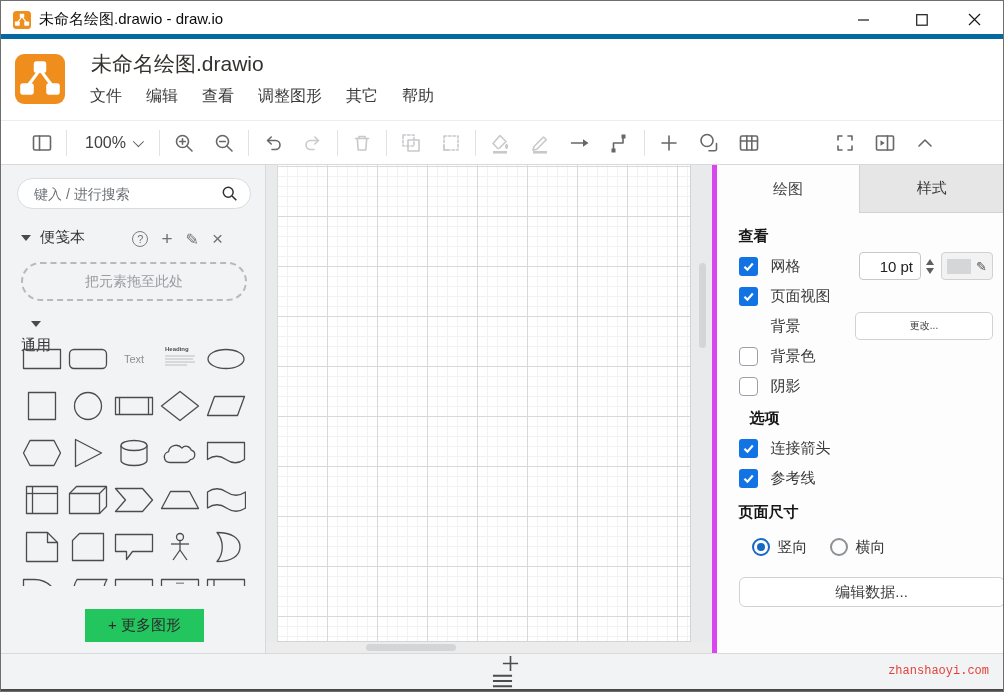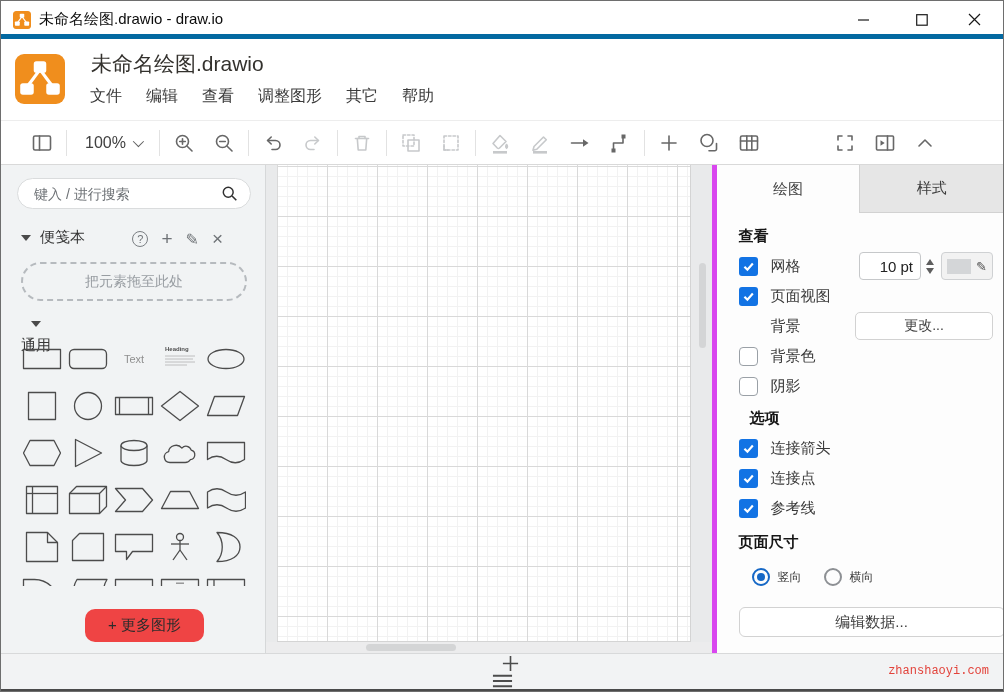--- a/index.html
+++ b/index.html
@@ -39,21 +39,21 @@
   .search-box input { border:none; outline:none; flex:1; font-size:14px; color:#333; background:transparent; font-family:inherit; }
   .search-box input::placeholder { color:#6d7175; }
   .sect-row { position:absolute; left:20px; display:flex; align-items:center; gap:9px; }
   .tri-down { width:0; height:0; border-left:5px solid transparent; border-right:5px solid transparent; border-top:6px solid #4a4a4a; }
   .sect-label { font-size:15px; color:#353535; }
   .scratch-icons { position:absolute; right:24px; top:0; display:flex; align-items:center; gap:13px; color:#6f7377; font-size:16px; }
   .q-circle { width:16px; height:16px; border:1.2px solid #7b7f83; border-radius:50%; font-size:11px; display:flex; align-items:center; justify-content:center; color:#6f7377; }
   .dropzone { position:absolute; left:20px; top:97px; width:226px; height:39px; border:2px dashed #b6babe; border-radius:20px; display:flex; align-items:center; justify-content:center; font-size:14px; color:#989da2; }
   .shape-grid { position:absolute; left:18px; top:170px; width:232px; height:251px; display:flex; flex-wrap:wrap; overflow:hidden; }
   .shape-cell { width:46px; height:47px; display:flex; align-items:center; justify-content:center; color:#4c4c4c; }
-  .more-shapes { position:absolute; left:84px; top:444px; width:119px; height:33px; background:#ef4444; border-radius:10px; display:flex; align-items:center; justify-content:center; font-size:15px; color:#2c2c2c; gap:2px; }
+  .more-shapes { position:absolute; left:84px; top:444px; width:119px; height:33px; background:#22c55e; border-radius:0; display:flex; align-items:center; justify-content:center; font-size:15px; color:#2c2c2c; gap:2px; }
 
   
   .canvas { width:446px; height:488px; background:#e9eaeb; position:relative; overflow:hidden; }
   .page { position:absolute; left:11px; top:0; width:414px; height:477px; background:#fff;
     background-image:
       linear-gradient(#d9d9d9 1px, transparent 1px),
       linear-gradient(90deg, #d9d9d9 1px, transparent 1px),
       linear-gradient(#f2f2f2 1px, transparent 1px),
       linear-gradient(90deg, #f2f2f2 1px, transparent 1px);
     background-size:50px 50px, 50px 50px, 10px 10px, 10px 10px;
@@ -78,29 +78,29 @@
   .cb.off { background:#fff; border:1.5px solid #999d a1; border:1.5px solid #9aa0a6; border-radius:4px; }
   .flabel { font-size:15px; color:#3a3a3a; margin-left:13px; }
   .flabel.indent { margin-left:32px; }
   .numbox { position:absolute; right:66px; width:62px; height:28px; border:1px solid #c6c8ca; border-radius:4px; background:#fff; font-size:15px; color:#222; text-align:right; padding-right:7px; font-family:inherit; }
   .spin { position:absolute; right:50px; width:14px; height:28px; display:flex; flex-direction:column; align-items:center; justify-content:center; gap:3px; }
   .spin .up { width:0; height:0; border-left:4.5px solid transparent; border-right:4.5px solid transparent; border-bottom:6px solid #5e5e5e; }
   .spin .dn { width:0; height:0; border-left:4.5px solid transparent; border-right:4.5px solid transparent; border-top:6px solid #5e5e5e; }
   .swatch-btn { position:absolute; right:-6px; width:52px; height:28px; border:1px solid #cfd1d3; border-radius:4px; background:#f2f2f2; display:flex; align-items:center; justify-content:center; gap:5px; }
   .swatch { width:24px; height:15px; background:#d4d6d8; }
   .pencil-glyph { font-size:13px; color:#4e4e4e; transform:rotate(0deg); }
-  .fbtn { position:absolute; right:-6px; width:138px; height:28px; border:1px solid #d2d2d2; border-radius:5px; background:#fff; display:flex; align-items:center; justify-content:center; font-size:14px; color:#3e3e3e; }
+  .fbtn { position:absolute; right:-6px; width:138px; height:28px; border:1px solid #d2d2d2; border-radius:5px; background:#fff; display:flex; align-items:center; justify-content:center; font-size:10px; color:#3e3e3e; }
   .fselect { margin:8px 0 0 10px; width:266px; height:27px; border:1px solid #c9cbcd; border-radius:6px; background:#fff; display:flex; align-items:center; justify-content:center; font-size:15px; color:#2e2e2e; position:relative; }
   .fselect .chev { position:absolute; right:12px; }
   .radio-row { display:flex; align-items:center; margin:14px 0 0 23px; gap:8px; height:20px; }
   .radio { width:18px; height:18px; border-radius:50%; flex:none; position:relative; }
   .radio.sel { border:2px solid #1668c6; }
   .radio.sel .dot { position:absolute; left:3px; top:3px; width:8px; height:8px; border-radius:50%; background:#1668c6; }
   .radio.unsel { border:2px solid #8d9094; }
-  .rlabel { font-size:12px; color:#3a3a3a; margin-right:14px; }
+  .rlabel { font-size:15px; color:#3a3a3a; margin-right:14px; }
   .edit-data-btn { margin:20px 0 0 10px; width:266px; height:30px; border:1px solid #d2d2d2; border-radius:6px; background:#fff; display:flex; align-items:center; justify-content:center; font-size:15px; color:#3e3e3e; }
 
   
   .footer { position:absolute; left:0; top:652px; width:100%; height:38px; background:#f2f3f4; border-top:1px solid #d8d9da; display:flex; align-items:center;flex-direction:column; }
   .ft-btn { width:44px; height:100%; display:flex; align-items:center; justify-content:center; color:#4c4c4c; }
   .ft-btn:first-child { margin-left:16px; }
   .page-tab { height:100%; width:98px; margin-left:14px; background:#dfe6f2; display:flex; align-items:center; justify-content:center; gap:8px; font-size:15px; color:#2a65c0; }
   .page-tab .chev { border-color:#4a4a4a; width:7px; height:7px; }
   .watermark { position:absolute; right:14px; top:10px; font-family:"Liberation Mono","DejaVu Sans Mono",monospace; font-size:12px; color:#e2423a; }
   .win-bottom-edge { position:absolute; left:0; bottom:0; width:100%; height:2px; background:#4a4a4a; }
@@ -564,28 +564,20 @@
               </svg>
             </span>
           <span class="flabel">连接箭头</span>
         </div>
         <div class="frow">
           <span class="cb on">
               <svg width="13" height="13" viewBox="0 0 24 24">
                 <path d="M4.5 12.5 l5.5 5.5 L20 6.5" fill="none" stroke="#fff" stroke-width="4"></path>
               </svg>
             </span>
-          <span class="flabel">连接点</span>
-        </div>
-        <div class="frow">
-          <span class="cb on">
-              <svg width="13" height="13" viewBox="0 0 24 24">
-                <path d="M4.5 12.5 l5.5 5.5 L20 6.5" fill="none" stroke="#fff" stroke-width="4"></path>
-              </svg>
-            </span>
           <span class="flabel">参考线</span>
         </div>
 
         <div class="fsect" style="margin-top:10px;">页面尺寸</div>
 
 
         <div class="radio-row">
           <span class="radio sel">
               <span class="dot"></span>
             </span>

